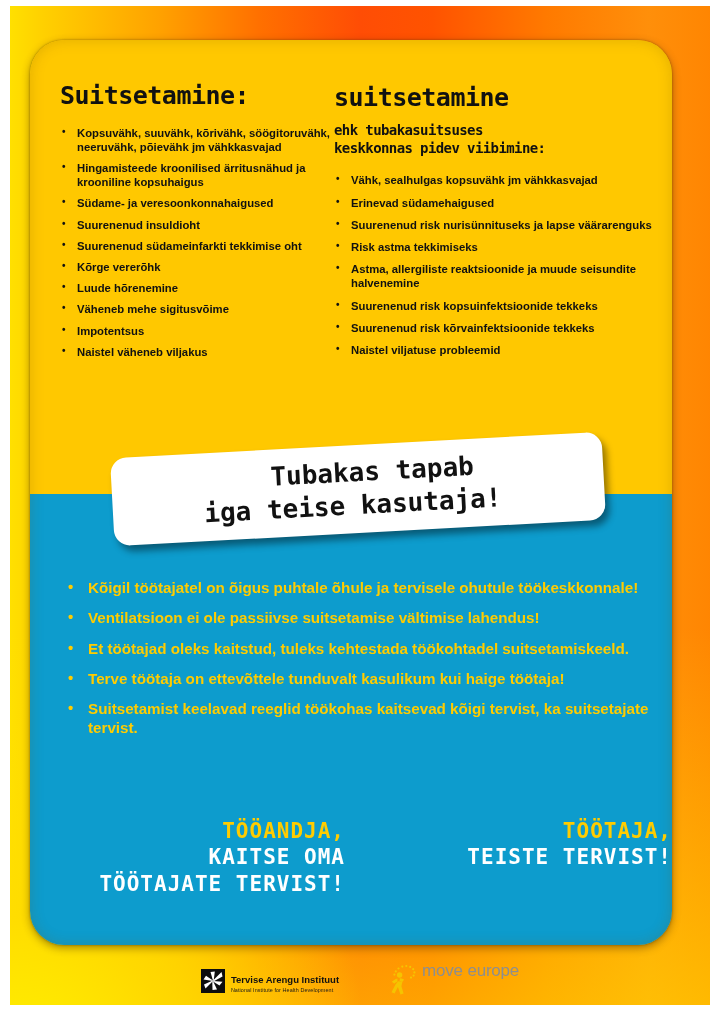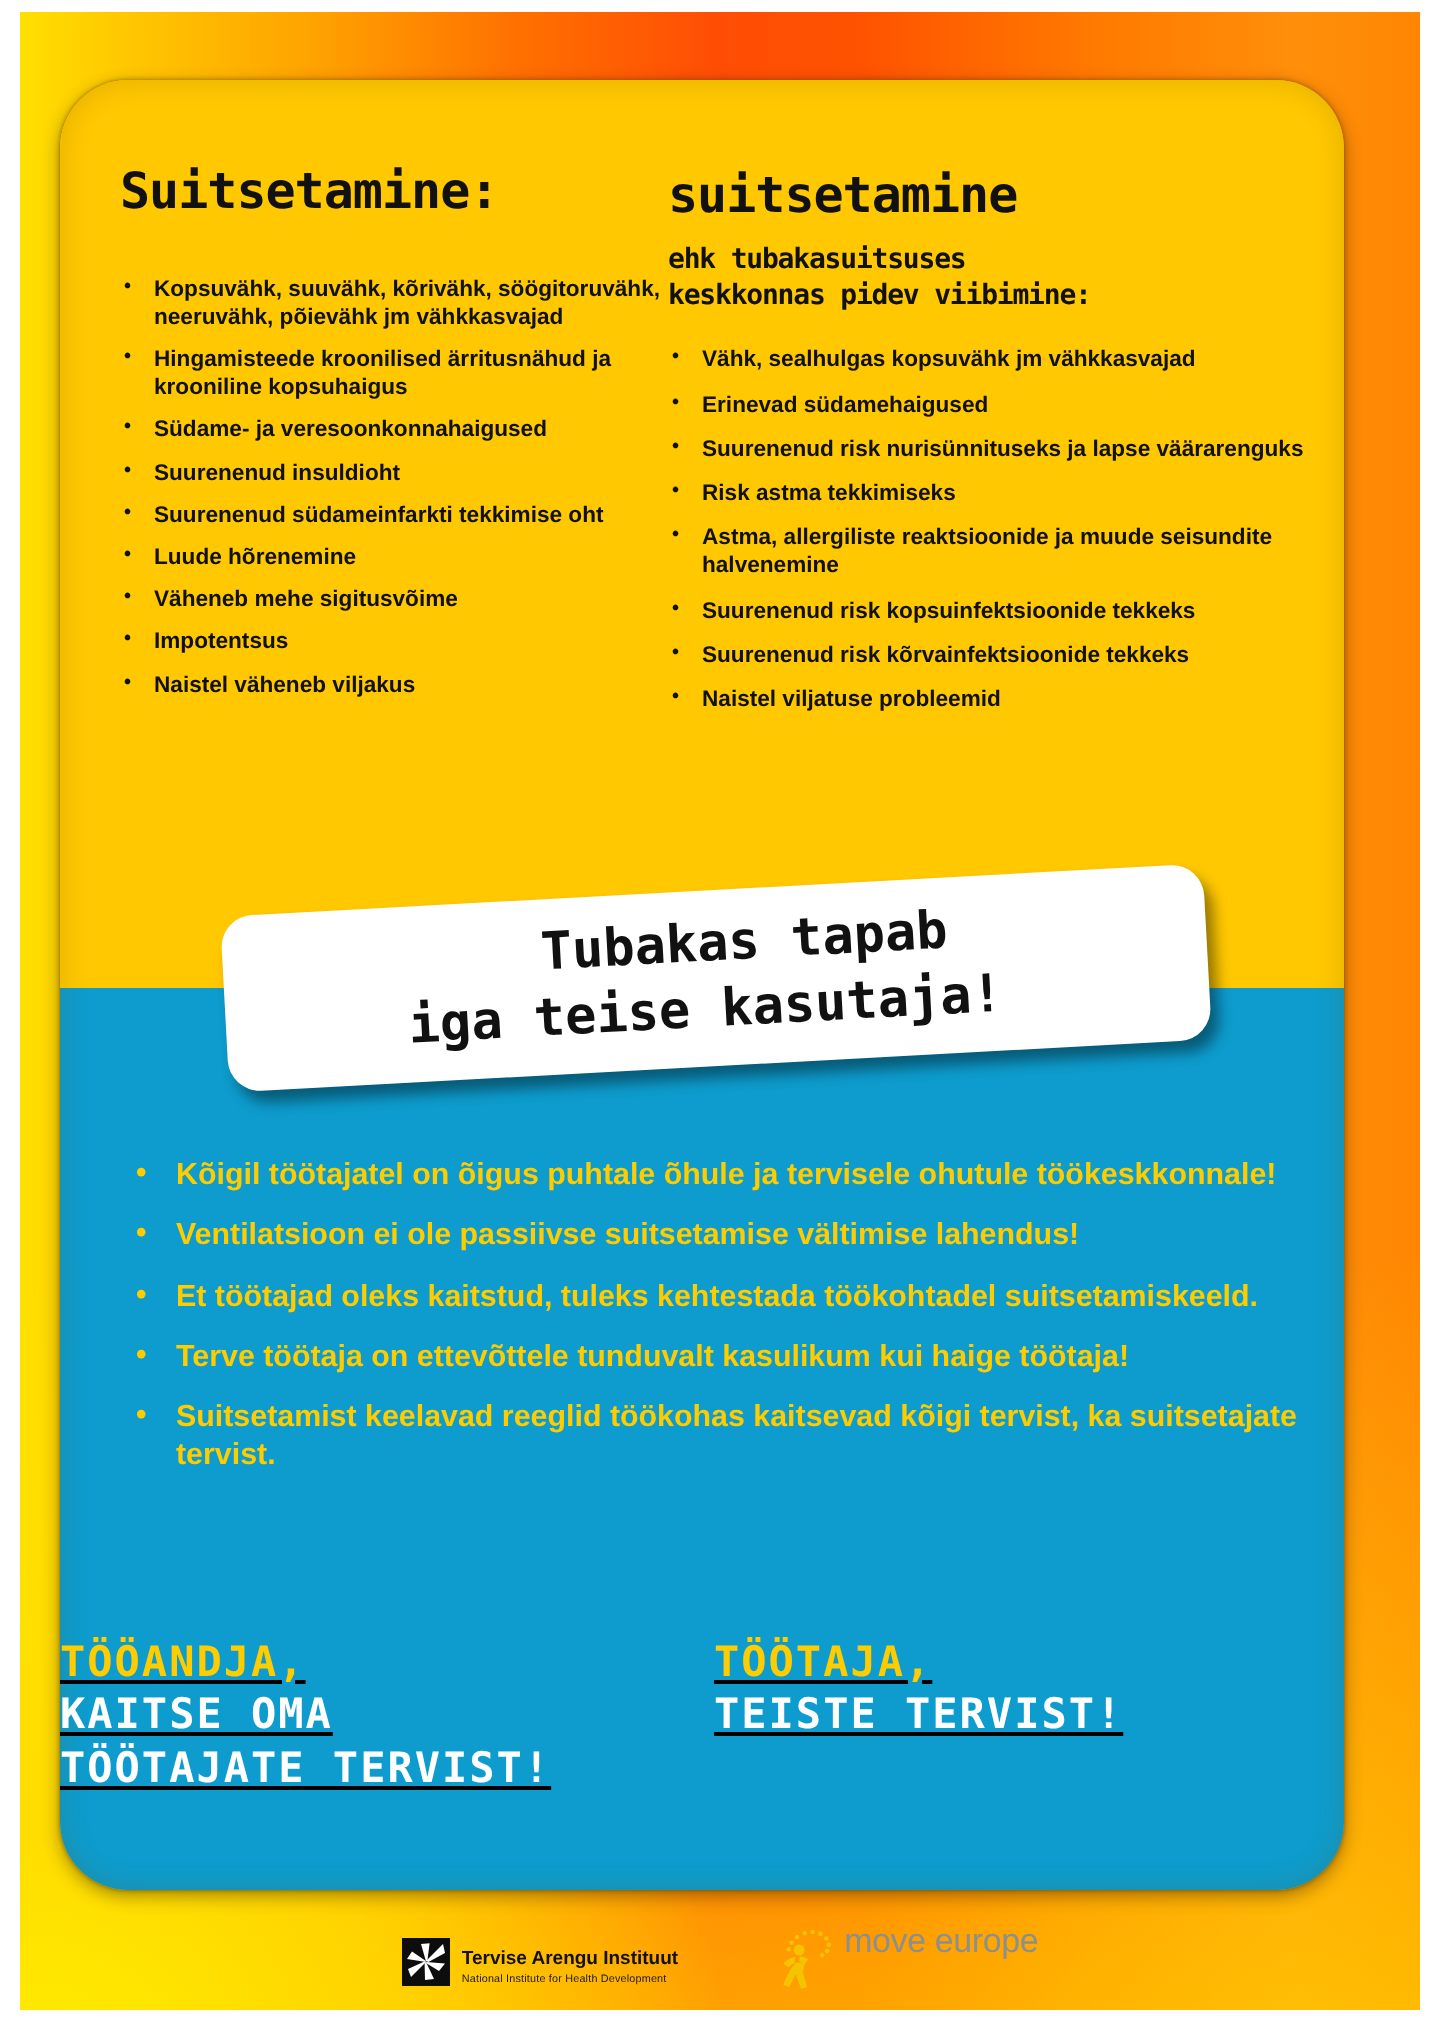--- a/index.html
+++ b/index.html
@@ -147,21 +147,21 @@
   }
   ul.blist li::before {
     content: "\2022";
     position: absolute;
     left: 2px;
     top: -1px;
     font-size: 10px;
     line-height: 1.35;
     color: #111;
   }
-  .col-left ul.blist { margin-top: 28px; }
+  .col-left ul.blist { margin-top: 16px; }
   .col-right ul.blist { margin-top: 14px; }
   .col-right ul.blist li { margin-bottom: 8px; }
 
   
   .blue-list {
     position: absolute;
     left: 66px;
     top: 578px;
     width: 600px;
     list-style: none;
@@ -221,24 +221,23 @@
   .cta {
     position: absolute;
     left: 30px;
     top: 818px;
     width: 642px;
     display: flex;
     z-index: 12;
   }
   .cta-col {
     flex: 1 1 50%;
-    text-align: left;
+    text-align: right;
     font-family: "DejaVu Sans Mono", monospace;
     font-weight: bold;
-    text-decoration: underline;
   }
   .cta-col .head {
     color: #ffcc00;
     font-size: 21px;
     line-height: 1.25;
     letter-spacing: 1px;
   }
   .cta-col .line {
     color: #ffffff;
     font-size: 21px;
@@ -316,20 +315,21 @@
     <div class="cols">
 
       <div class="col-left">
         <h1 class="title-mono">Suitsetamine:</h1>
         <ul class="blist">
           <li>Kopsuvähk, suuvähk, kõrivähk, söögitoruvähk, neeruvähk, põievähk  jm vähkkasvajad</li>
           <li>Hingamisteede kroonilised ärritusnähud ja krooniline kopsuhaigus</li>
           <li>Südame- ja veresoonkonnahaigused</li>
           <li>Suurenenud insuldioht</li>
           <li>Suurenenud südameinfarkti tekkimise oht</li>
+          <li>Kõrge vererõhk</li>
           <li>Luude hõrenemine</li>
           <li>Väheneb mehe sigitusvõime</li>
           <li>Impotentsus</li>
           <li>Naistel väheneb viljakus</li>
         </ul>
       </div>
 
       <div class="col-right">
         <h1 class="title-mono">
           <br>

